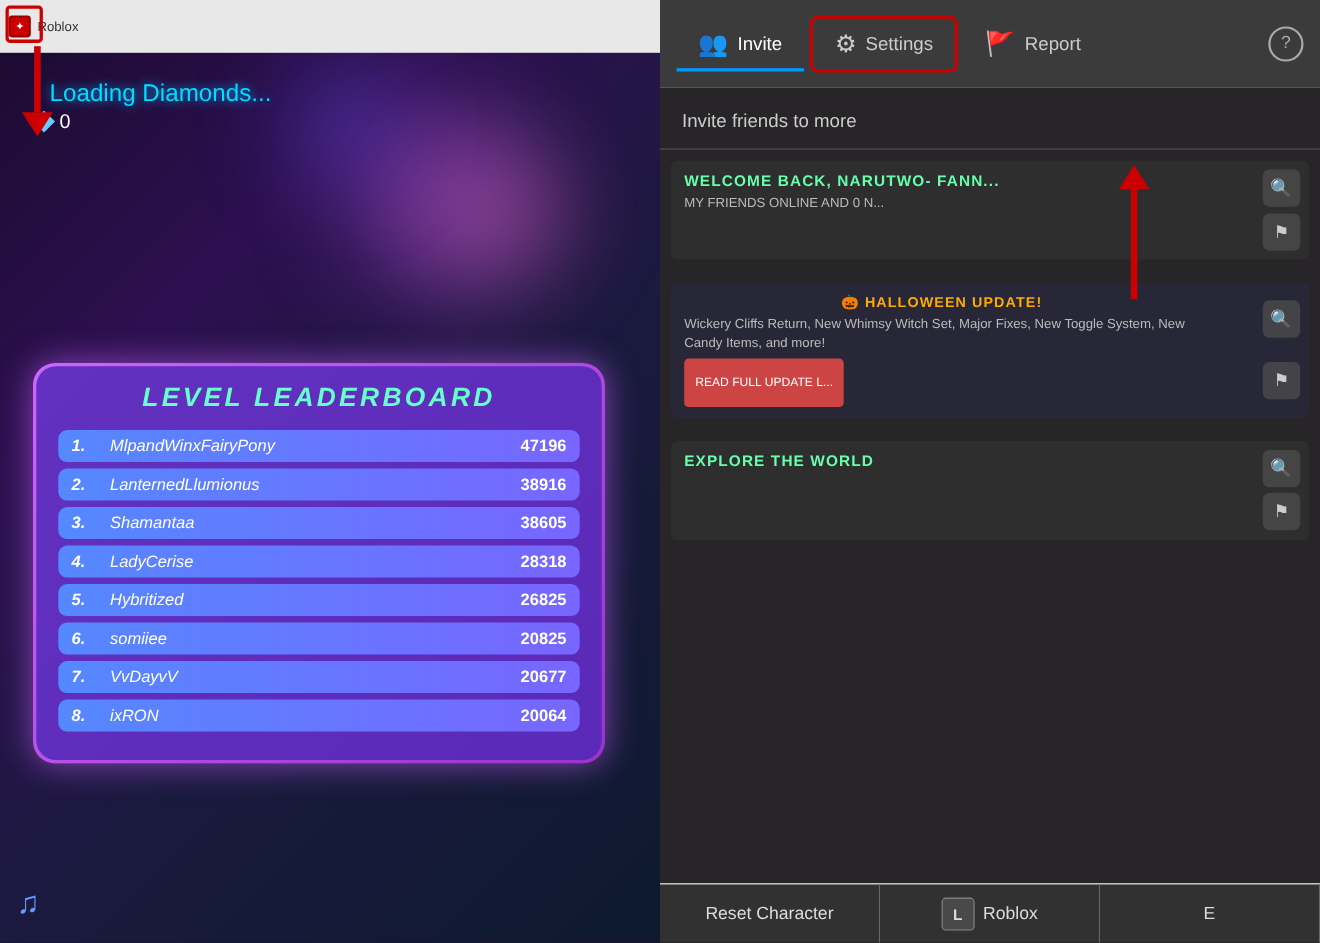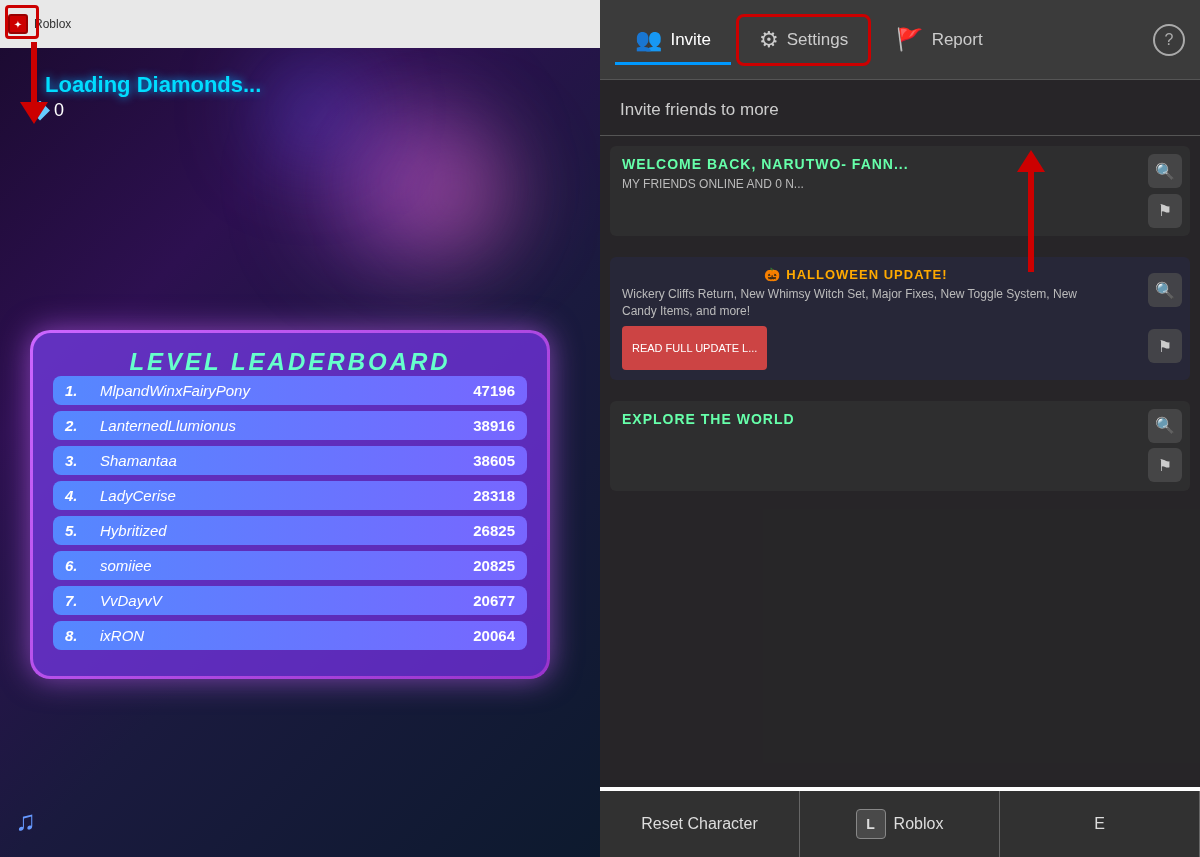--- a/index.html
+++ b/index.html
@@ -67,21 +67,21 @@
       z-index: 20;
     }
 
     
     .loading-text {
       position: absolute;
       top: 72px;
       left: 45px;
       color: #00ddff;
       font-size: 22px;
-      font-weight: bold;
+      font-weight: normal;
       text-shadow: 0 0 10px #00aaff;
       z-index: 5;
     }
 
     
     .diamond-count {
       position: absolute;
       top: 100px;
       left: 30px;
       color: white;
@@ -170,20 +170,21 @@
       border-radius: 18px;
       padding: 15px 20px 20px;
     }
     .leaderboard-title {
       text-align: center;
       color: #66ffcc;
       font-size: 24px;
       font-weight: 900;
       letter-spacing: 3px;
       text-transform: uppercase;
+      margin-bottom: 15px;
       font-style: italic;
     }
     .leaderboard-row {
       display: flex;
       align-items: center;
       background: linear-gradient(90deg, #5588ff, #7766ff);
       border-radius: 8px;
       margin-bottom: 6px;
       padding: 6px 12px;
       gap: 10px;
@@ -382,25 +383,25 @@
       width: 6px;
       height: 100px;
       background: #cc0000;
     }
 
     
     .bottom-bar {
       position: absolute;
       bottom: 0;
       width: 600px;
-      height: 70px;
+      height: 54px;
       background: rgba(50, 50, 50, 0.95);
       display: flex;
       align-items: center;
-      border-top: 4px solid #ffffff;
+      border-top: 1px solid #ffffff;
     }
     .bottom-btn {
       flex: 1;
       height: 100%;
       display: flex;
       align-items: center;
       justify-content: center;
       cursor: pointer;
       color: #ddd;
       font-size: 16px;

